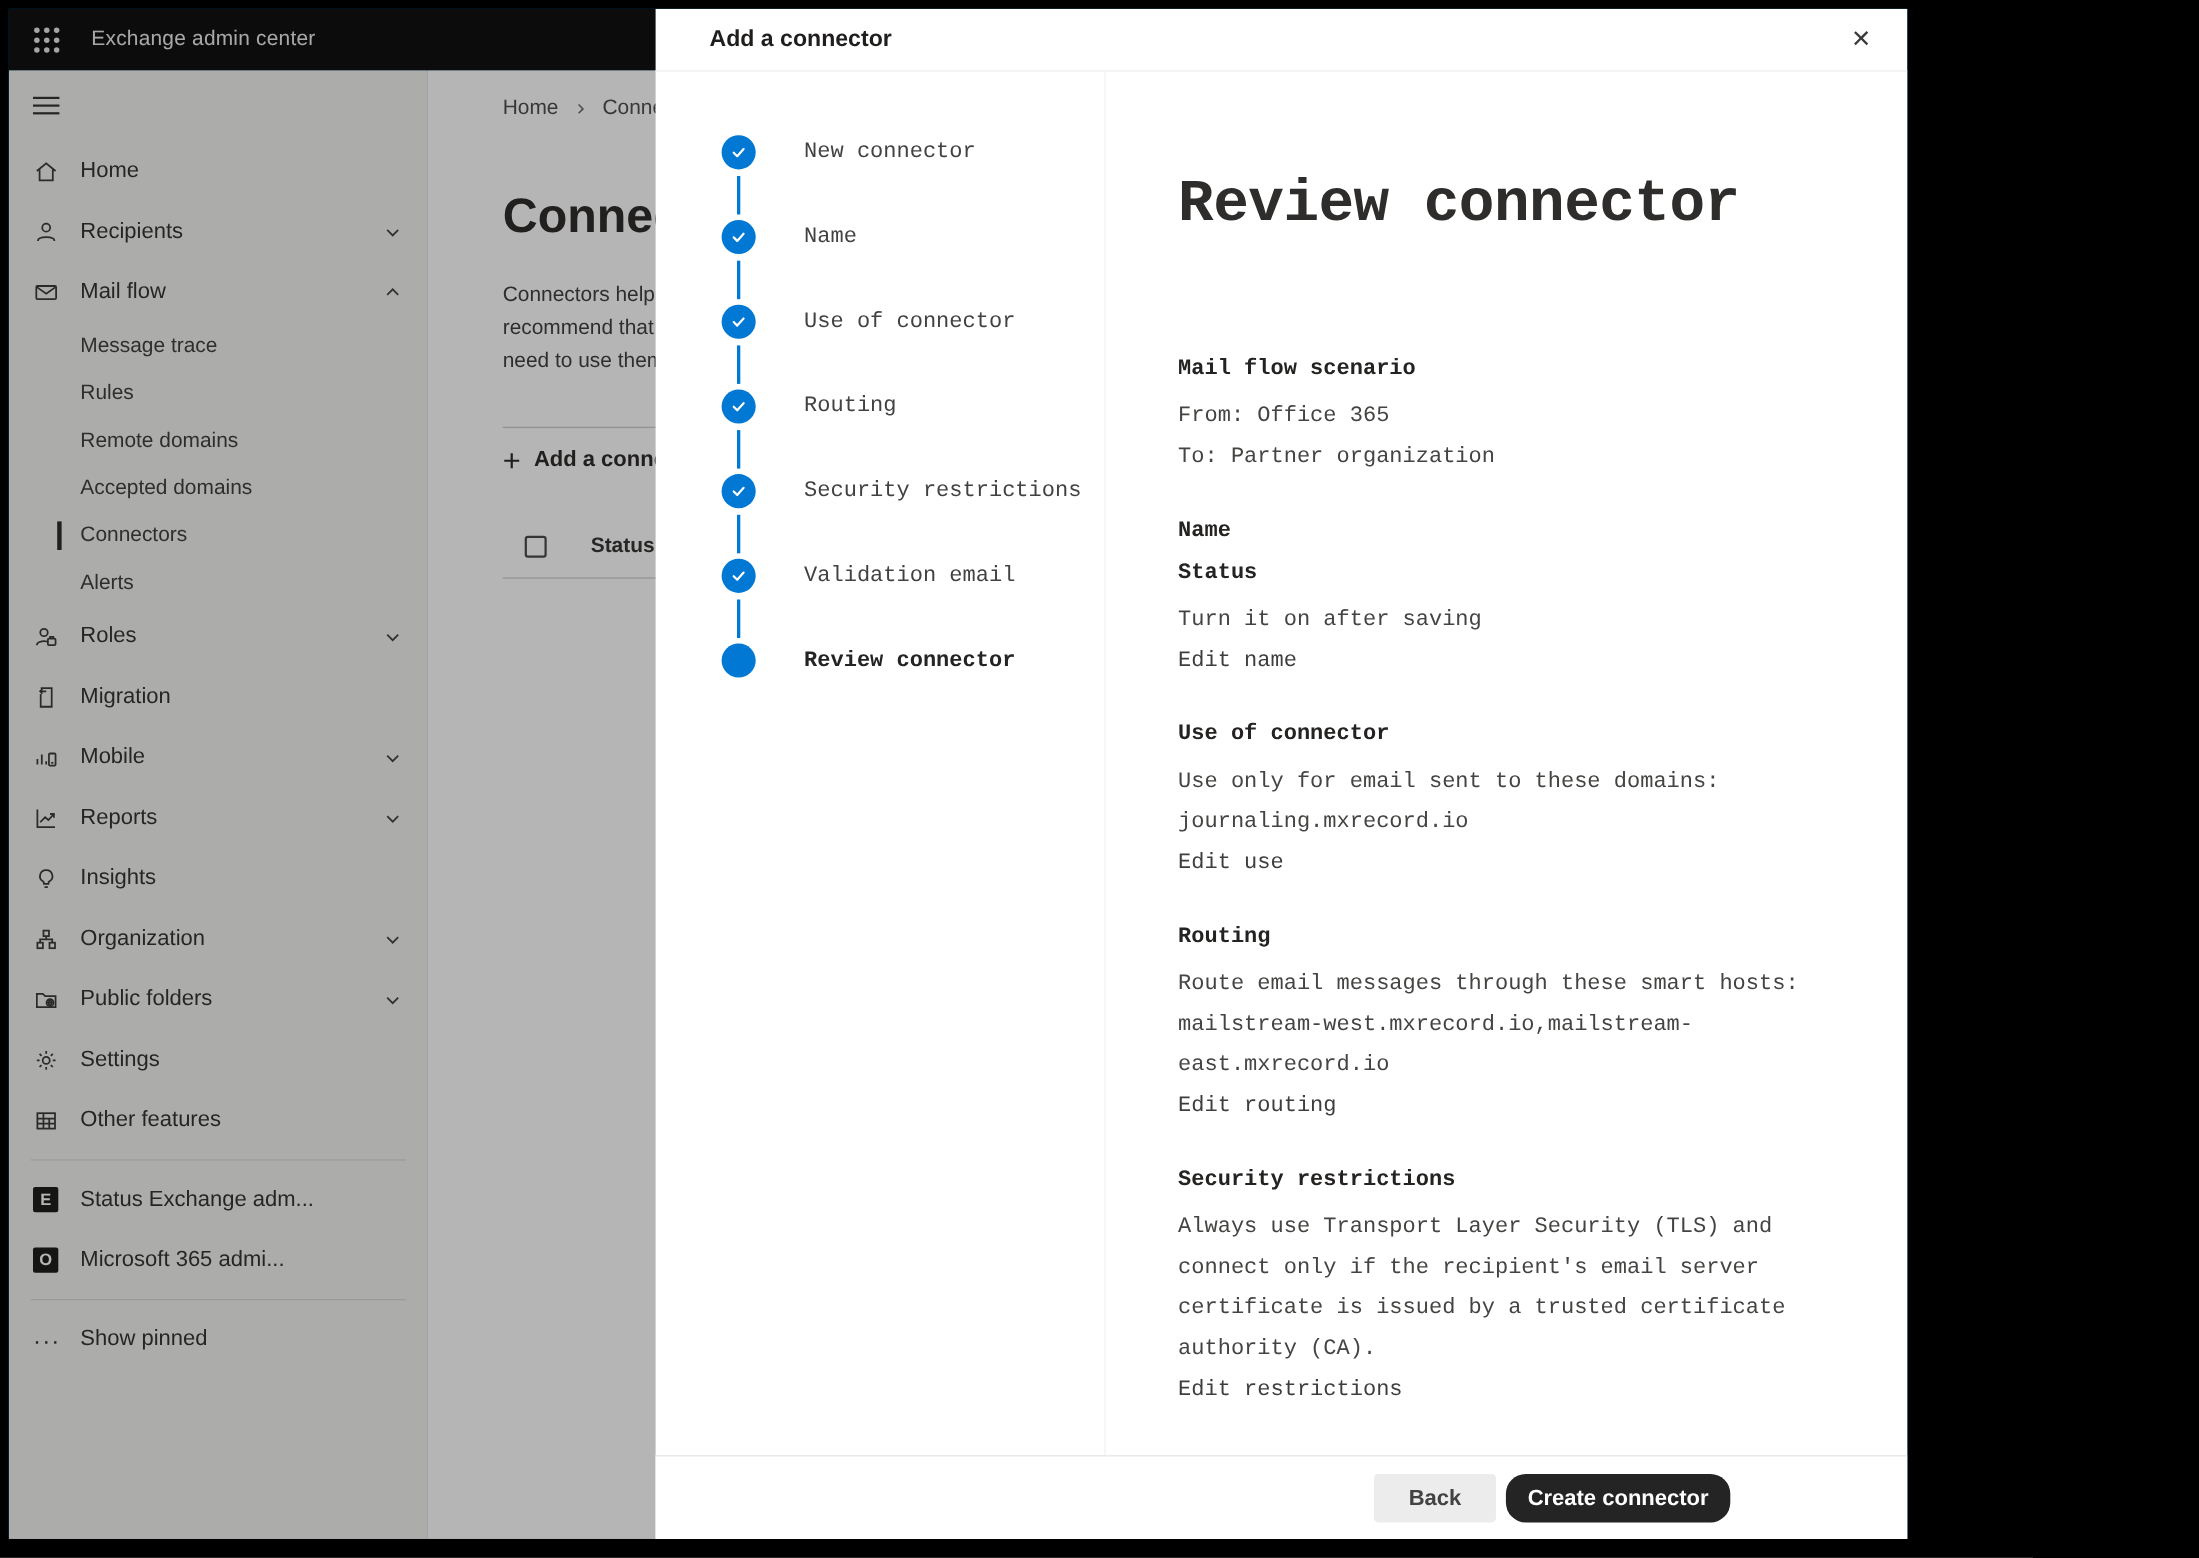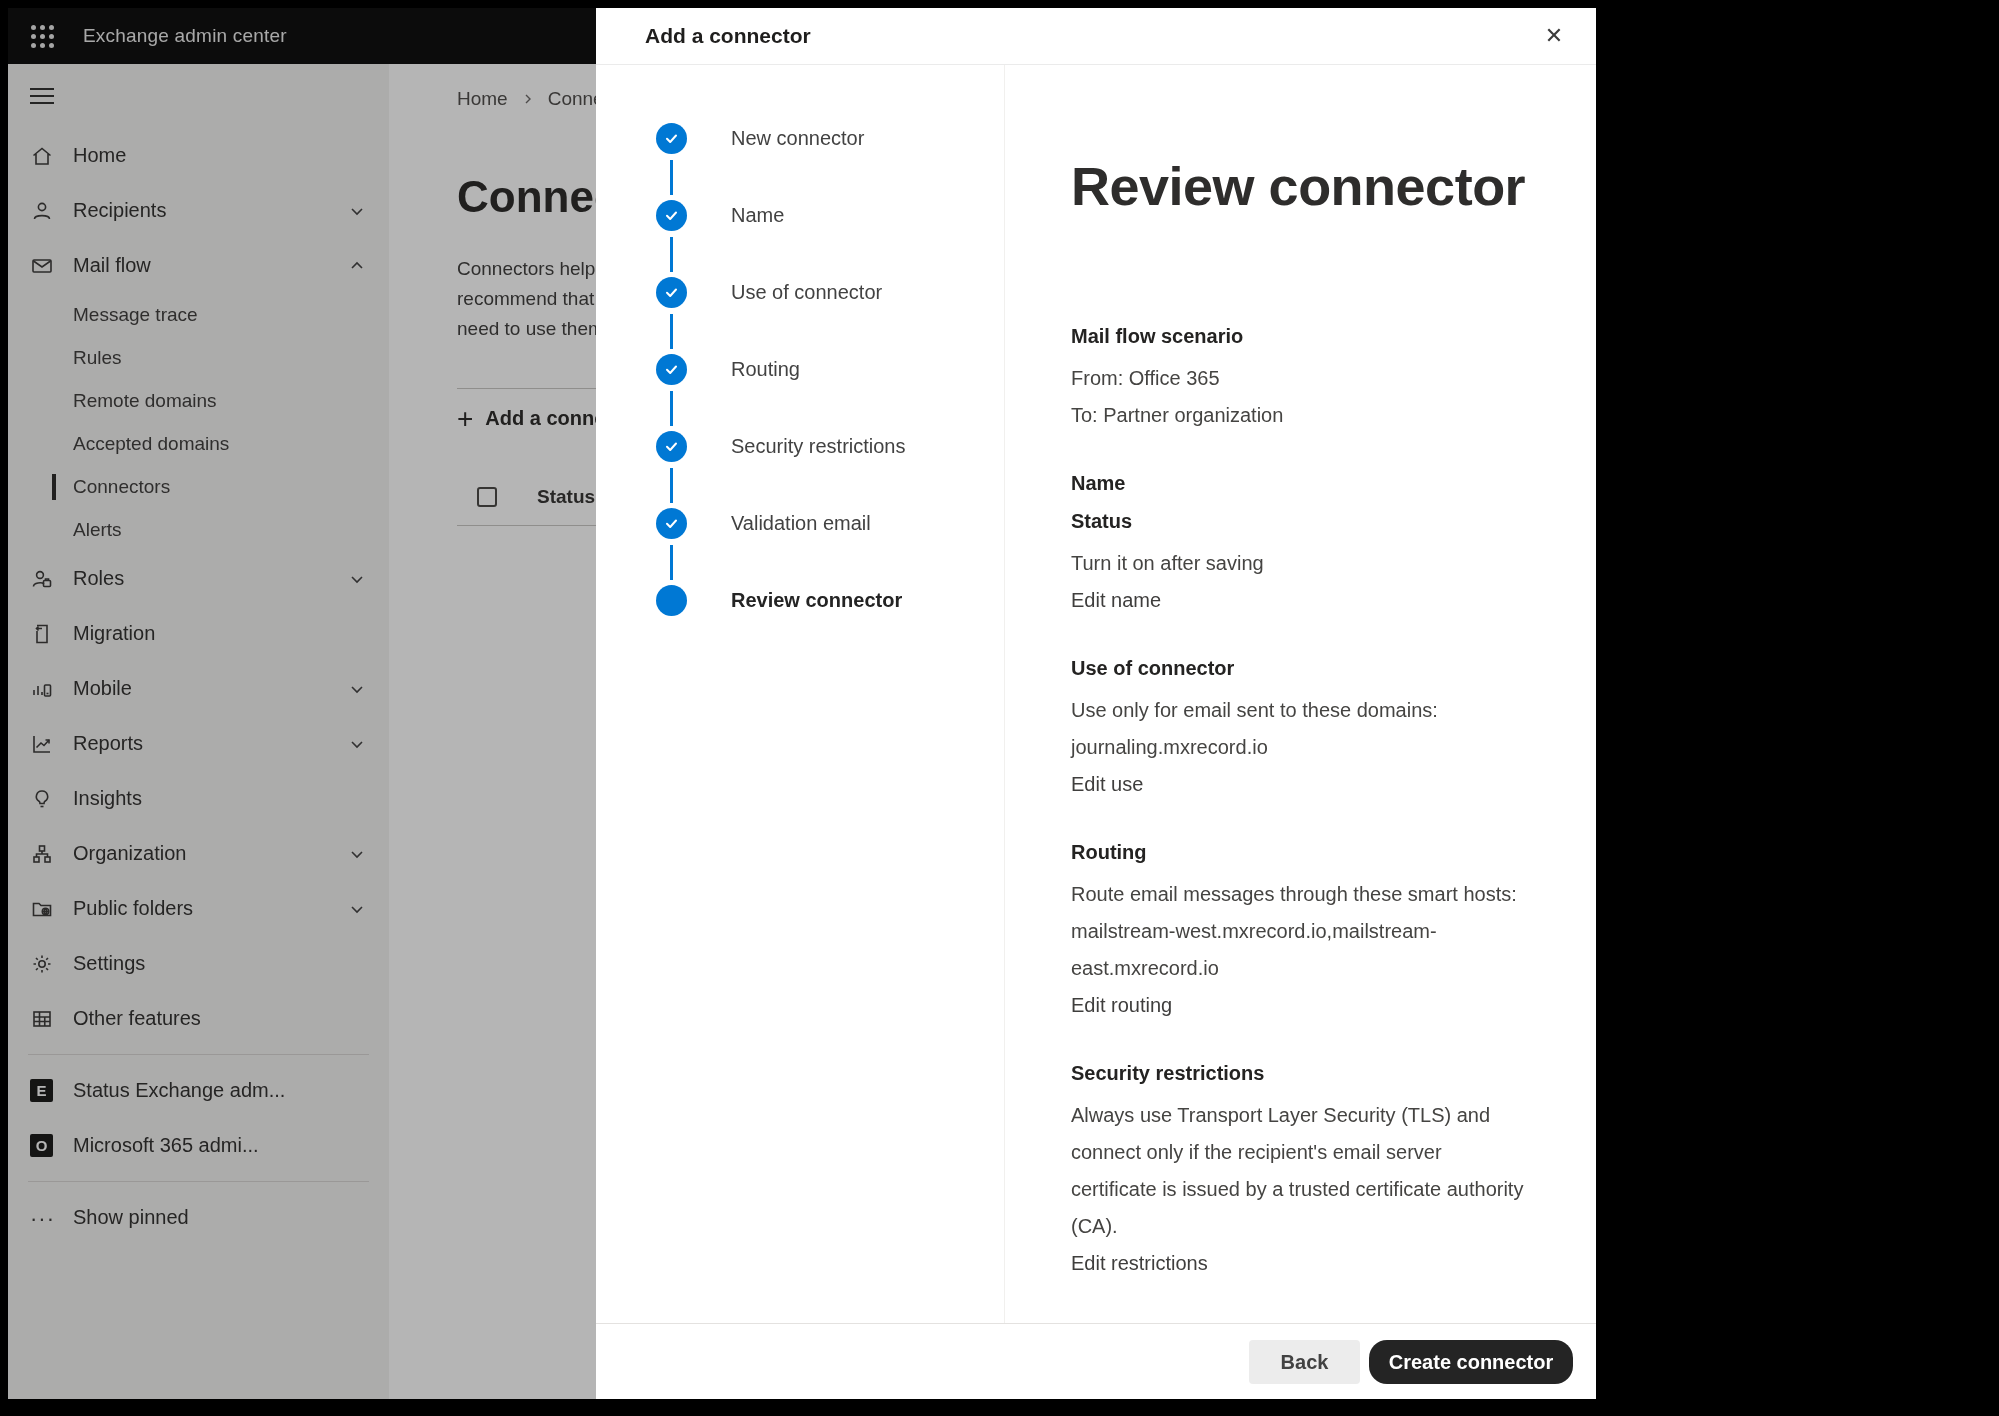--- a/index.html
+++ b/index.html
@@ -1,18 +1,18 @@
 <!DOCTYPE html>
 <html><head>
 <meta charset="utf-8">
 <style>
   * { margin:0; padding:0; box-sizing:border-box; }
   body { font-family:"Liberation Sans", sans-serif; background:#000; }
   .viewport { position:relative; width:1999px; height:1416px; background:#000; overflow:hidden; }
-  .screen { position:absolute; left:8px; top:8px; width:1588px; height:1391px; background:#0369a1; overflow:hidden; }
+  .screen { position:absolute; left:8px; top:8px; width:1726px; height:1391px; background:#0369a1; overflow:hidden; }
 
   
   .topbar { position:absolute; left:0; top:0; width:100%; height:56px; background:#0d0d0d; display:flex; align-items:center; z-index:1; }
   .waffle { width:28px; height:28px; margin-left:20px; display:grid; grid-template-columns:repeat(3,1fr); gap:4px; padding:3px; cursor:pointer; }
   .waffle span { width:5px; height:5px; border-radius:50%; background:#e8e8e8; }
   .topbar-title { color:#ededed; font-size:19px; margin-left:27px; letter-spacing:0.2px; }
 
   
   .app-row { position:absolute; left:0; top:56px; right:0; bottom:0; display:flex; z-index:1; }
 
@@ -48,21 +48,21 @@
   .tbl-hr { margin-top:17px; height:1px; background:#c9c7c5; width:800px; }
 
   
   .dim { position:absolute; inset:0; background:rgba(10,10,10,0.30); z-index:5; }
 
   
   .panel { position:absolute; left:588px; top:0; bottom:0; right:0; background:#fff; z-index:10; display:flex; flex-direction:column; }
   .panel-header { height:57px; flex-shrink:0; border-bottom:1px solid #ebebeb; display:flex; align-items:center; padding-left:49px; }
   .panel-title { font-size:21px; font-weight:700; color:#1f1e1d; }
   .close-btn { margin-left:auto; margin-right:24px; width:36px; height:36px; display:flex; align-items:center; justify-content:center; cursor:pointer; color:#3b3b3b; font-size:22px; }
-  .panel-body { flex:1; display:flex; overflow:hidden; }
+  .panel-body { flex:1; display:flex; overflow:hidden;font-family:Liberation Mono, monospace; }
 
   
   .stepper { width:409px; flex-shrink:0; border-right:1px solid #f1f0ee; padding:58px 0 0 60px; }
   .step { position:relative; height:77px; }
   .step .circle { position:absolute; left:0; top:0; width:31px; height:31px; border-radius:50%; background:#0078d4; display:flex; align-items:center; justify-content:center; }
   .step .circle svg { width:17px; height:17px; display:block; }
   .step .connector { position:absolute; left:14px; top:37px; width:3px; height:35px; background:#0078d4; }
   .step .slabel { position:absolute; left:75px; top:0; height:31px; display:flex; align-items:center; font-size:20px; color:#424242; white-space:nowrap; }
   .step.active .slabel { font-weight:700; color:#242424; }
 

